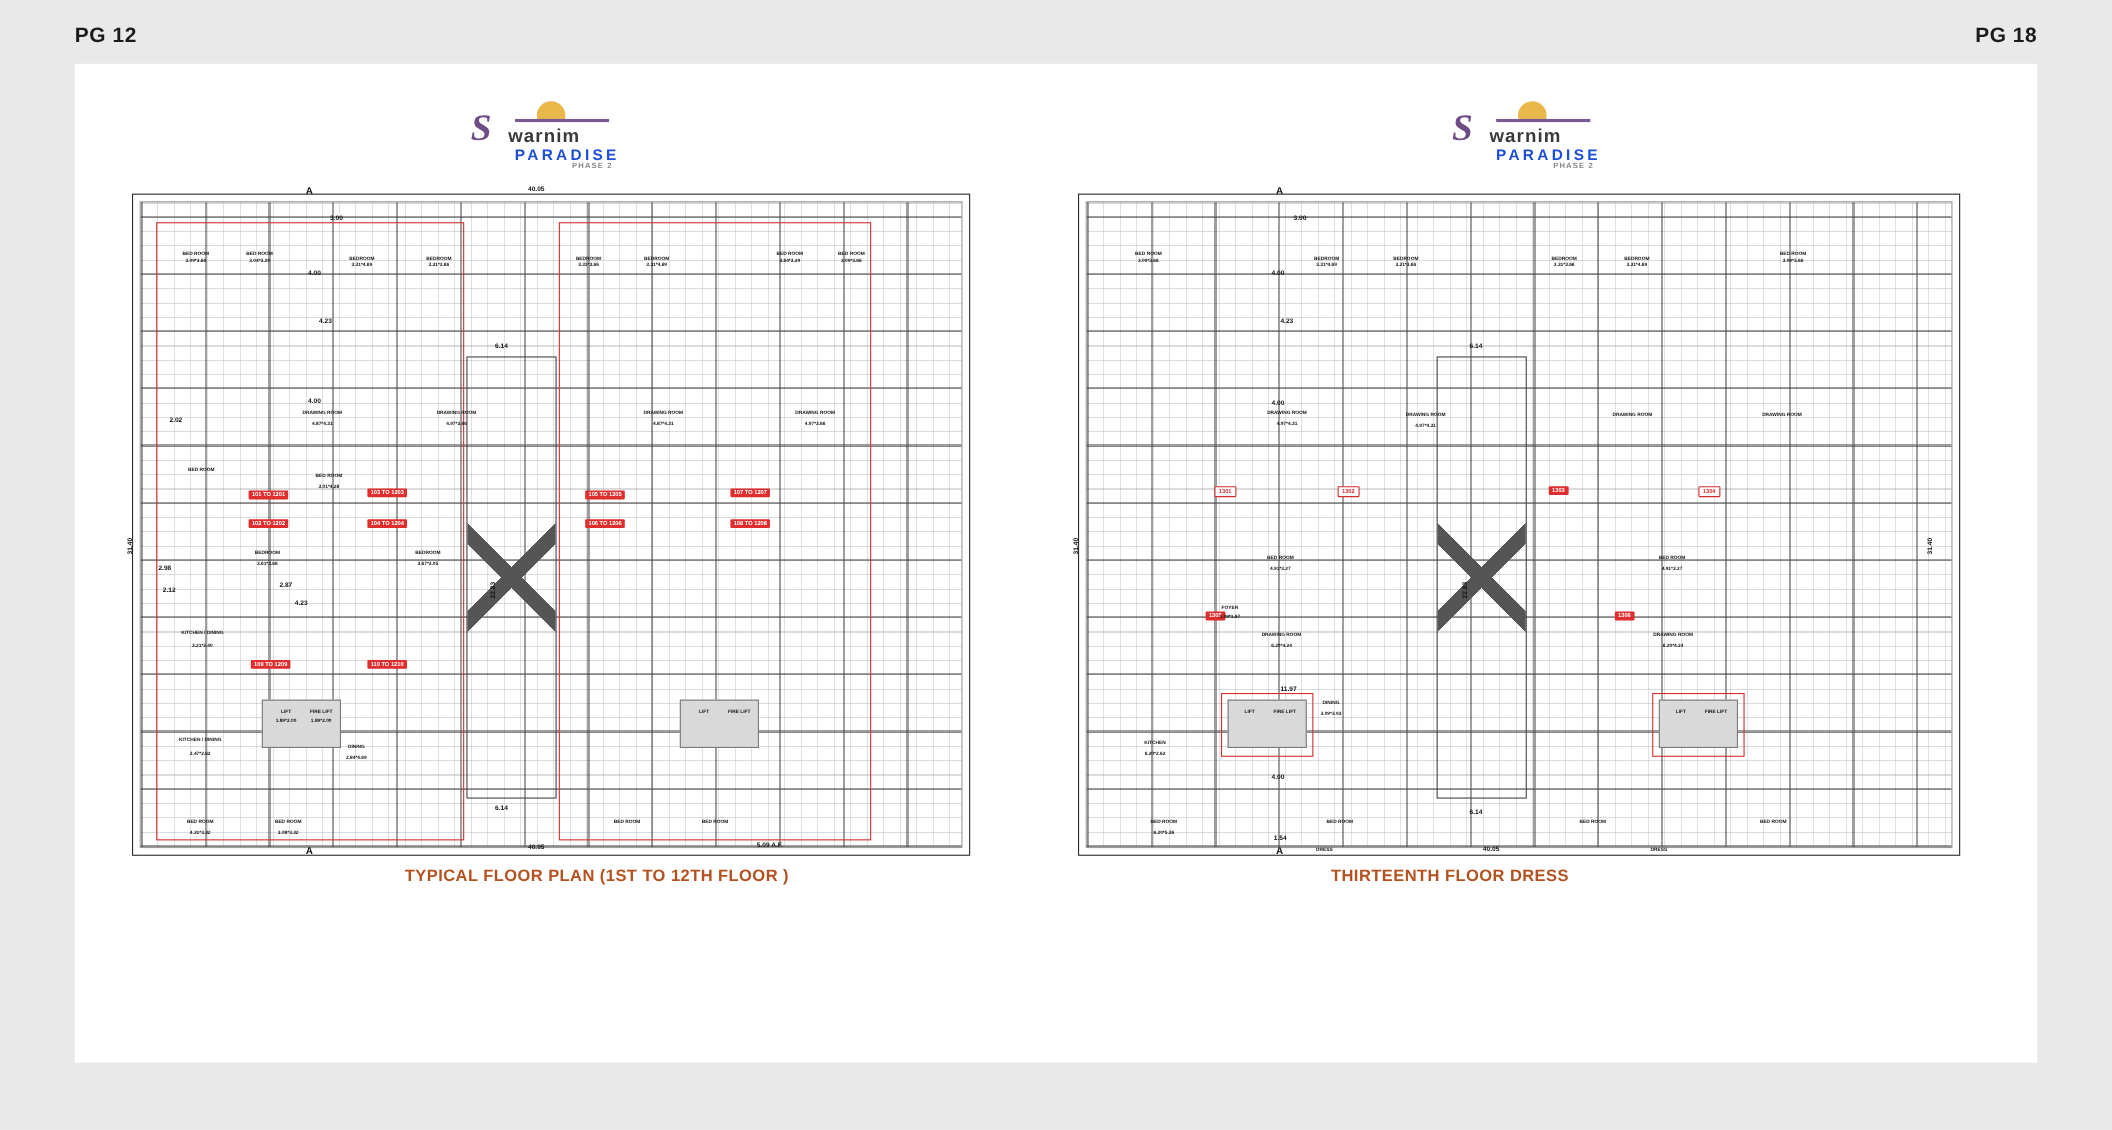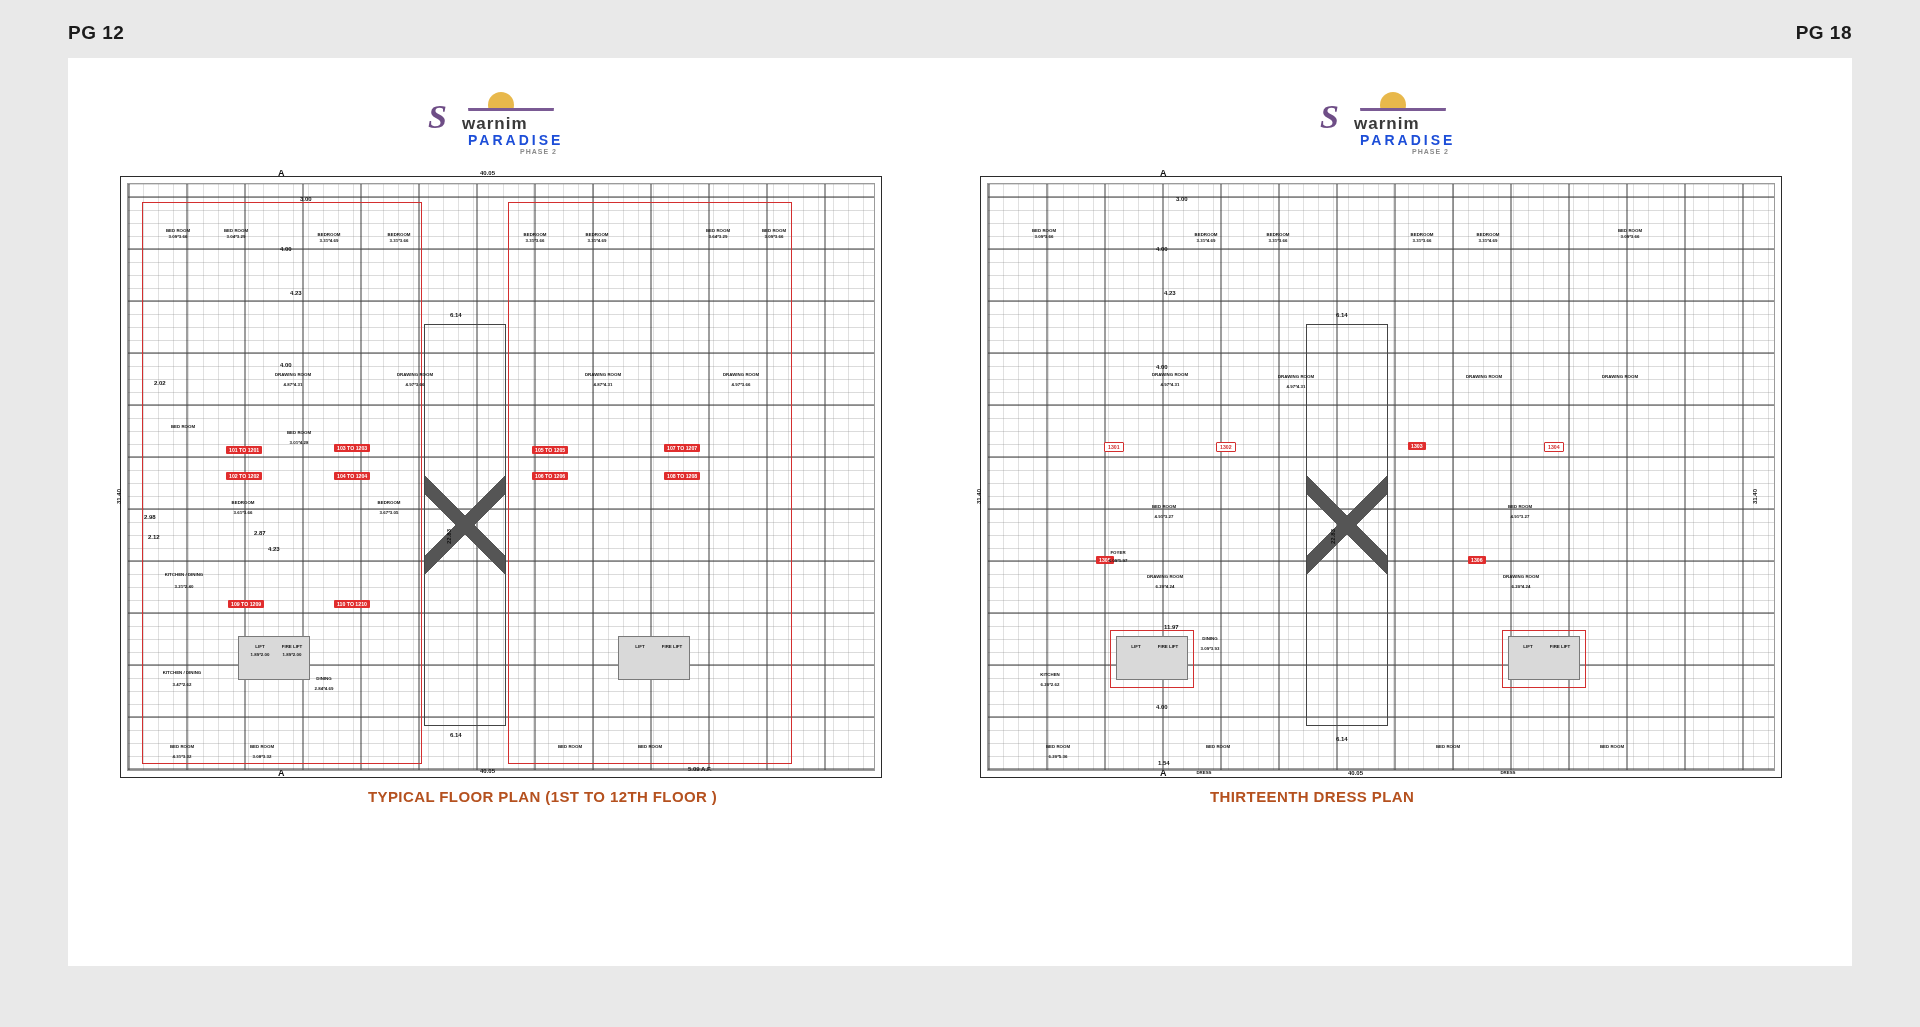--- a/index.html
+++ b/index.html
@@ -353,17 +353,17 @@
           <div class="dimtext" style="left:176px;top:440px;">11.97</div>
           <div class="dimtext" style="left:168px;top:520px;">4.00</div>
           <div class="dimtext" style="left:170px;top:576px;">1.54</div>
 
           <div class="section-mark" style="left:172px;top:-16px;">A</div>
           <div class="section-mark" style="left:172px;top:584px;">A</div>
 
         </div>
       </div>
 
-      <div class="plan-title title-right">THIRTEENTH DRESS PLAN</div>
+      <div class="plan-title title-right">THIRTEENTH FLOOR DRESS</div>
     </div>
 
   </div>
 </div>
 
 </body></html>

